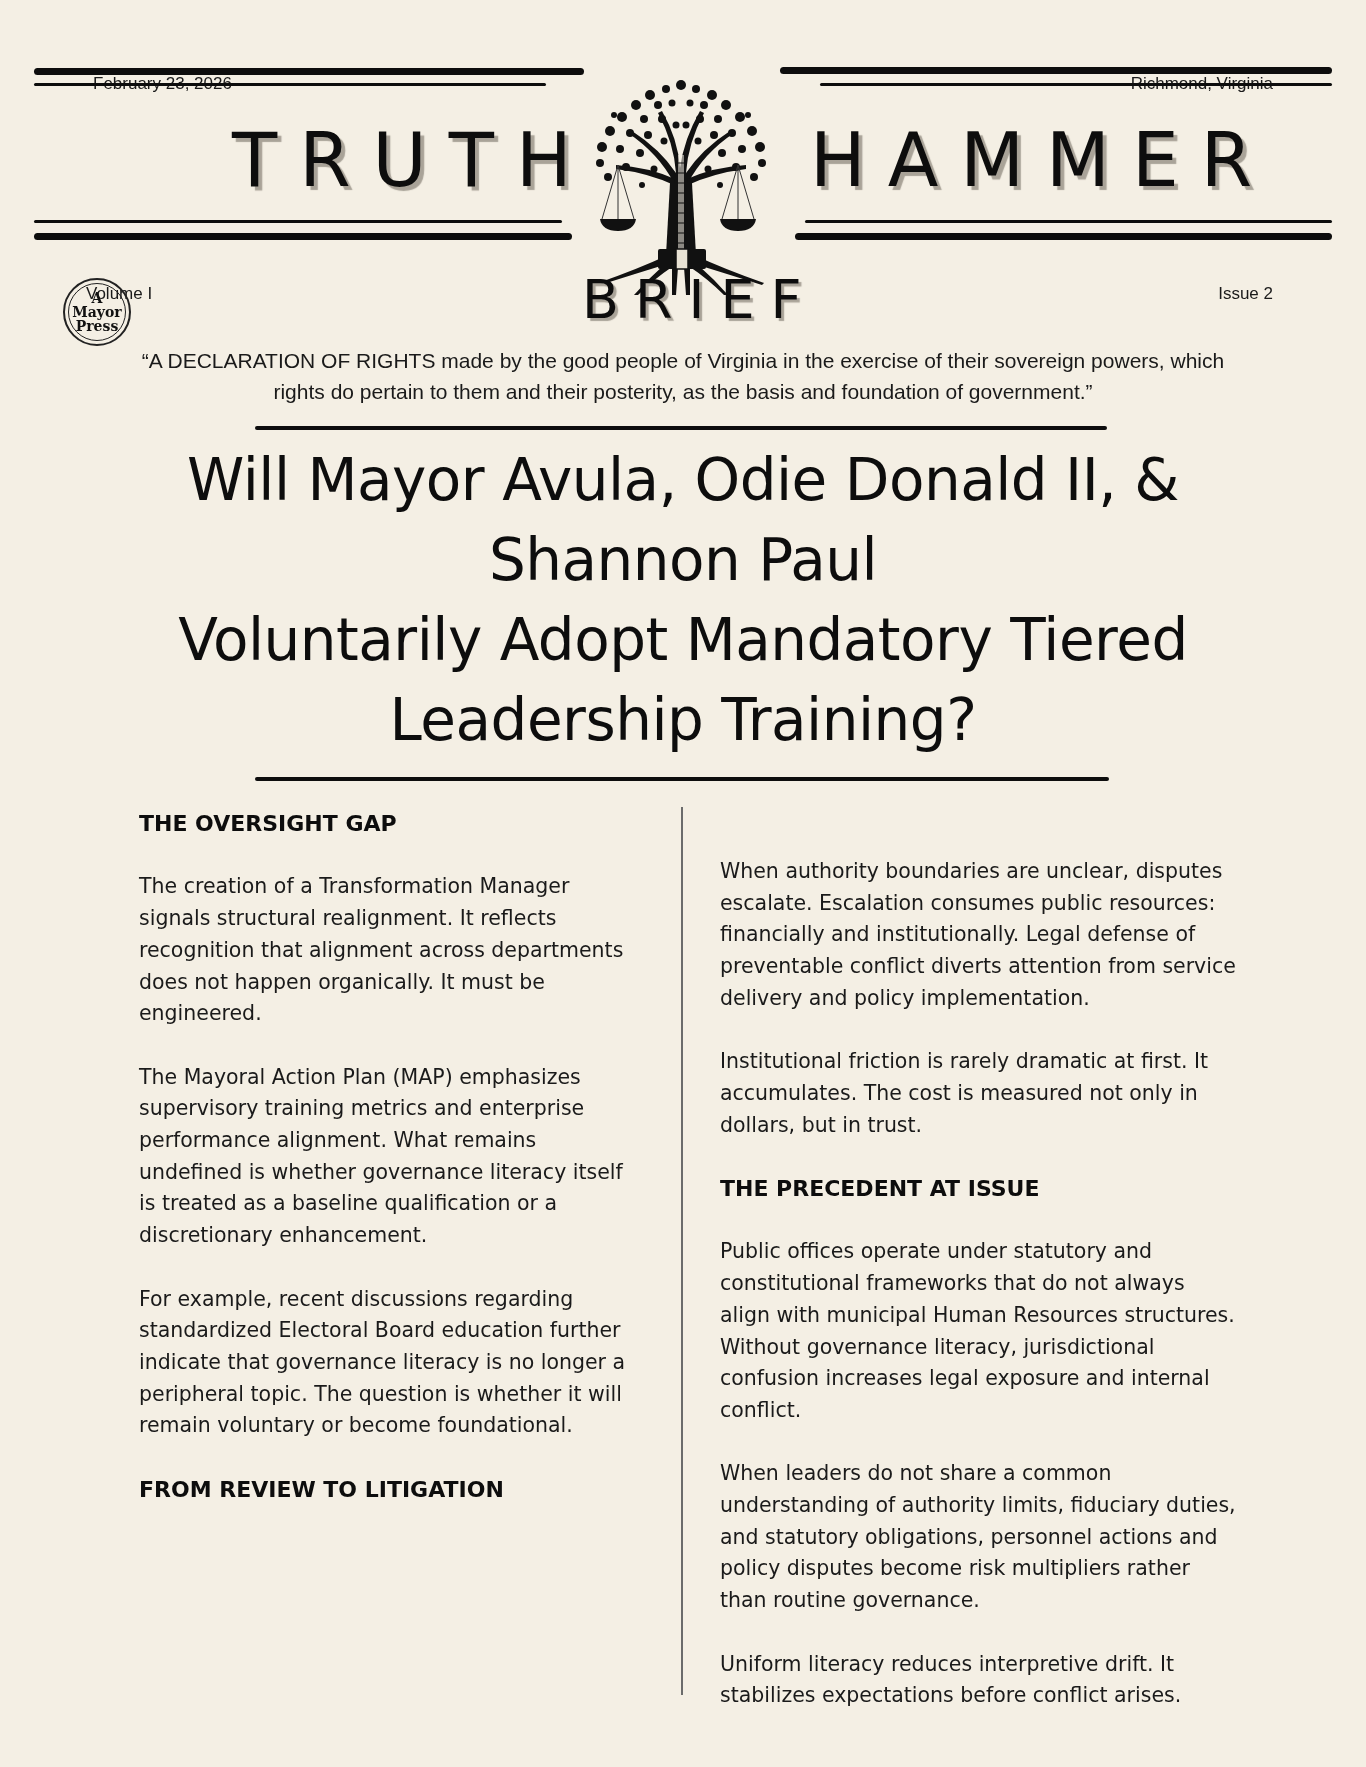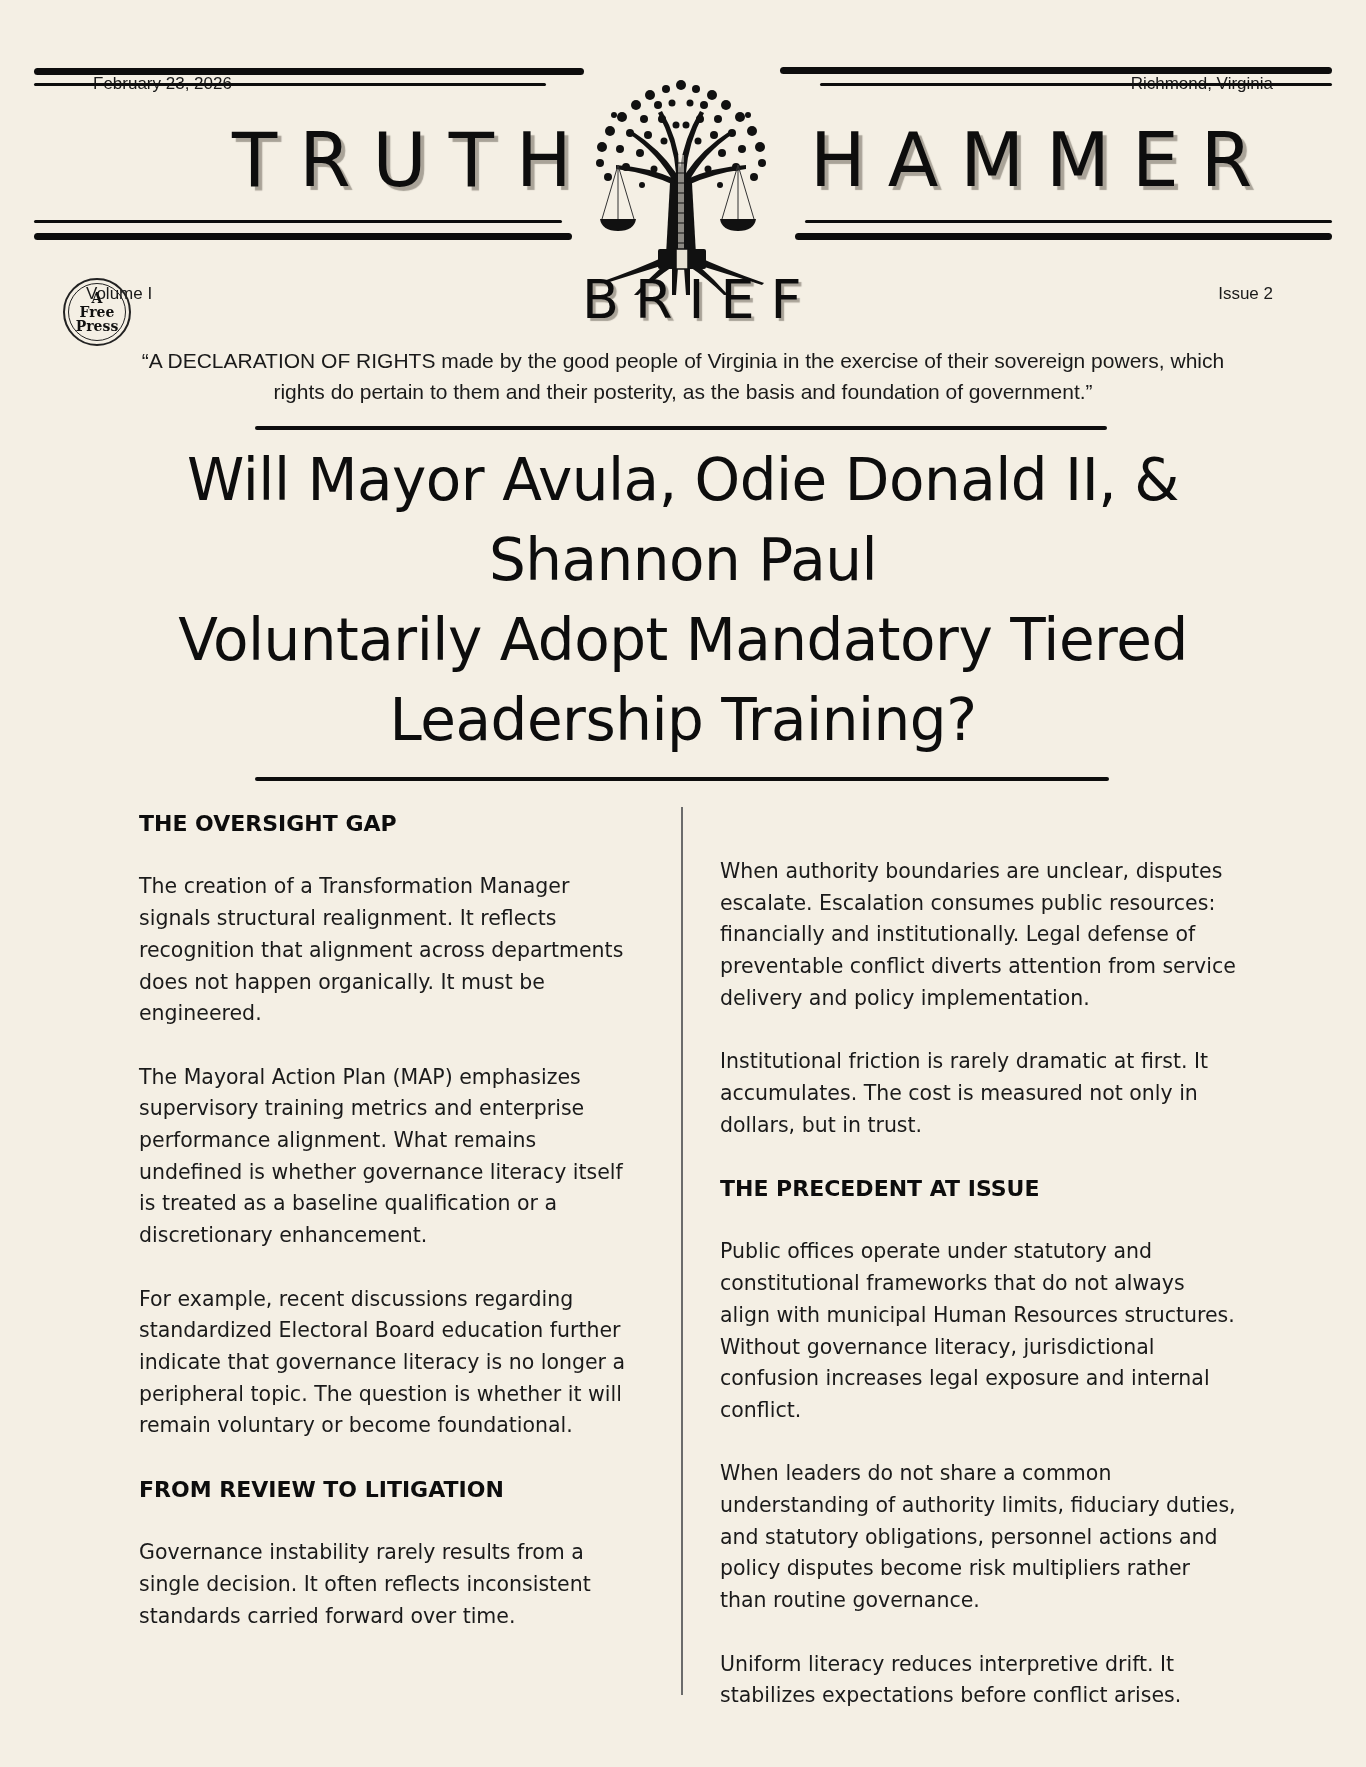--- a/index.html
+++ b/index.html
@@ -178,21 +178,21 @@
     <path d="M22 146 L58 146 Q56 158 40 158 Q24 158 22 146 Z" fill="#111"></path>
     <path d="M142 146 L178 146 Q176 158 160 158 Q144 158 142 146 Z" fill="#111"></path>
   </svg>
 </div>
 
 <div class="brief" style="left:582px; top:273px;">BRIEF</div>
 
 <div class="stamp">
   <div class="stamp-inner">
     <span>A</span>
-    <span>Free</span>
+    <span>Mayor</span>
     <span>Press</span>
   </div>
 </div>
 
 <div class="quote">“A DECLARATION OF RIGHTS made by the good people of Virginia in the exercise of their sovereign powers, which rights do pertain to them and their posterity, as the basis and foundation of government.”</div>
 <div class="rule" style="left:255px; top:426px; width:852px; height:4px; border-radius:2px;"></div>
 
 <div class="headline">
   <div>Will Mayor Avula, Odie Donald II, &amp;</div>
   <div>Shannon Paul</div>
@@ -200,21 +200,20 @@
   <div>Leadership Training?</div>
 </div>
 <div class="rule" style="left:255px; top:777px; width:854px; height:4px; border-radius:2px;"></div>
 
 <div class="col" style="left:139px; width:500px;">
   <h3>THE OVERSIGHT GAP</h3>
   <p>The creation of a Transformation Manager signals structural realignment. It reflects recognition that alignment across departments does not happen organically. It must be engineered.</p>
   <p>The Mayoral Action Plan (MAP) emphasizes supervisory training metrics and enterprise performance alignment. What remains undefined is whether governance literacy itself is treated as a baseline qualification or a discretionary enhancement.</p>
   <p>For example, recent discussions regarding standardized Electoral Board education further indicate that governance literacy is no longer a peripheral topic. The question is whether it will remain voluntary or become foundational.</p>
   <h3>FROM REVIEW TO LITIGATION</h3>
-  <p>Governance instability rarely results from a single decision. It often reflects inconsistent standards carried forward over time.</p>
 </div>
 
 <div class="divider"></div>
 
 <div class="col" style="left:720px; width:520px;margin-top:48px;">
   <p>When authority boundaries are unclear, disputes escalate. Escalation consumes public resources: financially and institutionally. Legal defense of preventable conflict diverts attention from service delivery and policy implementation.</p>
   <p>Institutional friction is rarely dramatic at first. It accumulates. The cost is measured not only in dollars, but in trust.</p>
   <h3>THE PRECEDENT AT ISSUE</h3>
   <p>Public offices operate under statutory and constitutional frameworks that do not always align with municipal Human Resources structures. Without governance literacy, jurisdictional confusion increases legal exposure and internal conflict.</p>
   <p>When leaders do not share a common understanding of authority limits, fiduciary duties, and statutory obligations, personnel actions and policy disputes become risk multipliers rather than routine governance.</p>

